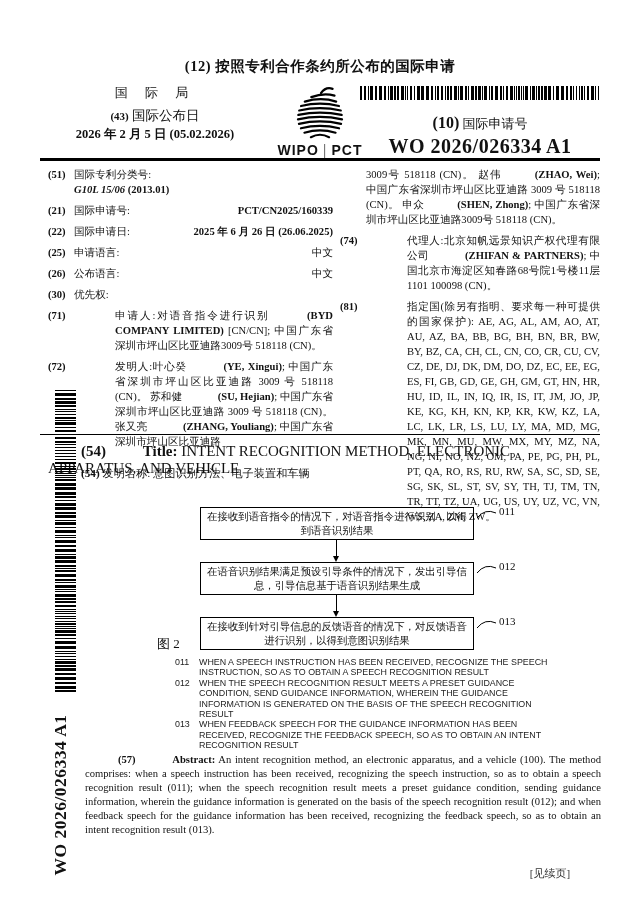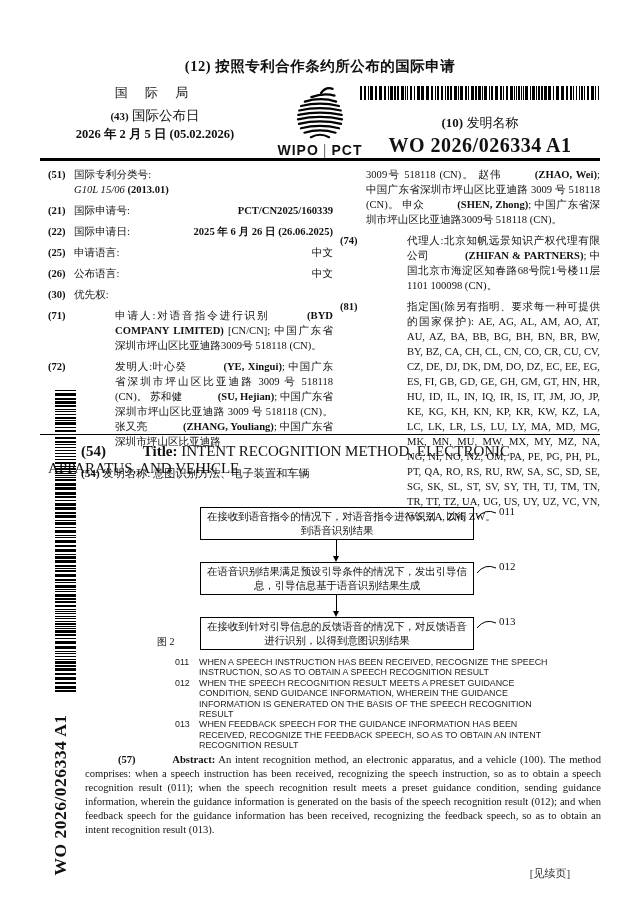--- a/index.html
+++ b/index.html
@@ -20,38 +20,38 @@
   .hl-publabel .small-num{font-size:11px;font-weight:bold;}
   .hl-pubdate{font-size:12.5px;font-weight:bold;margin-top:2px;}
   .header-logo{position:absolute;top:84px;left:272px;width:96px;text-align:center;}
   .header-logo svg{display:block;margin:0 auto;}
   .wipo-text{font-family:"Liberation Sans","DejaVu Sans",sans-serif;font-weight:bold;
     font-size:14px;letter-spacing:1px;margin-top:0px;white-space:nowrap;}
   .wipo-text .sep{font-weight:normal;color:#777;padding:0 4px;}
   .header-right{position:absolute;top:86px;left:360px;width:240px;text-align:center;}
   .barcode-top{width:240px;height:14px;display:flex;flex-direction:row;overflow:hidden;margin-bottom:14px;}
   .hr-publabel{font-size:13px;}
-  .hr-publabel .small-num{font-size:13px;font-weight:bold;}
+  .hr-publabel .small-num{font-size:16px;font-weight:bold;}
   .hr-pubnum{font-size:20px;font-weight:bold;margin-top:2px;letter-spacing:.5px;white-space:nowrap;}
   .rule{position:absolute;left:40px;width:560px;background:#000;}
   .rule.thick{top:158px;height:2.5px;}
   .rule.thin{top:434px;height:1.2px;}
   
   .body-cols{position:absolute;top:167px;left:48px;width:552px;display:flex;gap:7px;
     font-size:10.6px;line-height:15px;}
   .col-left{width:285px;}
   .col-right{width:260px;}
   .field{margin-bottom:6px;}
   .frow{display:flex;}
   .fnum{width:26px;flex-shrink:0;font-weight:bold;}
   .ftitle{white-space:nowrap;}
   .fval{margin-left:auto;text-align:right;font-weight:bold;}
   .fval.plain{font-weight:normal;}
   .findent{padding-left:26px;}
-  .f51code{font-weight:normal;font-style:italic;margin-top:36px;}
+  .f51code{font-weight:bold;font-style:italic;margin-top:36px;}
   .f51ed{font-weight:bold;}
   .f30line{display:flex;justify-content:space-between;font-weight:bold;padding-left:26px;}
   .fpar{display:flex;gap:41px;}
   .ftext{flex:1;text-align:justify;}
   
   .title-en{position:absolute;top:443px;left:48px;width:552px;font-size:15px;}
   .title-zh{position:absolute;top:466px;left:48px;width:552px;font-size:11.2px;}
   
   .fbox{position:absolute;left:200px;width:274px;height:33px;border:1.2px solid #000;
     display:flex;align-items:center;justify-content:center;text-align:center;
@@ -63,21 +63,21 @@
   .arrow1{top:540px;height:17px;}
   .arrow2{top:595px;height:17px;}
   .flow-arrow:after{content:"";position:absolute;bottom:-5px;left:-3px;
     border-left:3.5px solid transparent;border-right:3.5px solid transparent;border-top:6px solid #000;}
   .flabel{position:absolute;left:477px;display:flex;align-items:flex-start;font-size:11px;}
   .flabel svg{margin-top:2px;}
   .flabel .ref{margin-left:2px;}
   .flabel1{top:505px;}
   .flabel2{top:560px;}
   .flabel3{top:615px;}
-  .fig-caption{position:absolute;left:157px;top:635px;font-size:10px;}
+  .fig-caption{position:absolute;left:157px;top:635px;font-size:13px;}
   
   .legend{position:absolute;left:175px;top:657px;width:378px;
     font-family:"Liberation Sans","DejaVu Sans",sans-serif;font-size:8.9px;line-height:10.4px;
     color:#222;}
   .legend-item{display:flex;}
   .legend-num{width:24px;flex-shrink:0;}
   .legend-text{flex:1;}
   
   .abstract{position:absolute;left:85px;top:753px;width:516px;text-align:justify;
     font-size:10.6px;line-height:13.9px;}
@@ -194,21 +194,21 @@
         <div style="background: rgb(0, 0, 0); flex-shrink: 0; width: 1px; height: 100%; margin-right: 1px;"></div>
         <div style="background: rgb(0, 0, 0); flex-shrink: 0; width: 2px; height: 100%; margin-right: 1px;"></div>
         <div style="background: rgb(0, 0, 0); flex-shrink: 0; width: 1px; height: 100%; margin-right: 2px;"></div>
         <div style="background: rgb(0, 0, 0); flex-shrink: 0; width: 2px; height: 100%; margin-right: 2px;"></div>
         <div style="background: rgb(0, 0, 0); flex-shrink: 0; width: 3px; height: 100%; margin-right: 1px;"></div>
         <div style="background: rgb(0, 0, 0); flex-shrink: 0; width: 1px; height: 100%; margin-right: 2px;"></div>
         <div style="background: rgb(0, 0, 0); flex-shrink: 0; width: 1px; height: 100%; margin-right: 1px;"></div>
       </div>
     <div class="hr-publabel">
       <span class="small-num">(10)</span>
-      <span>发明名称</span>
+      <span>国际申请号</span>
     </div>
     <div class="hr-pubnum">WO 2026/026334 A1</div>
   </div>
 
   <div class="rule thick"></div>
 
   <div class="body-cols">
     <div class="col-left">
 
       <div class="field">

